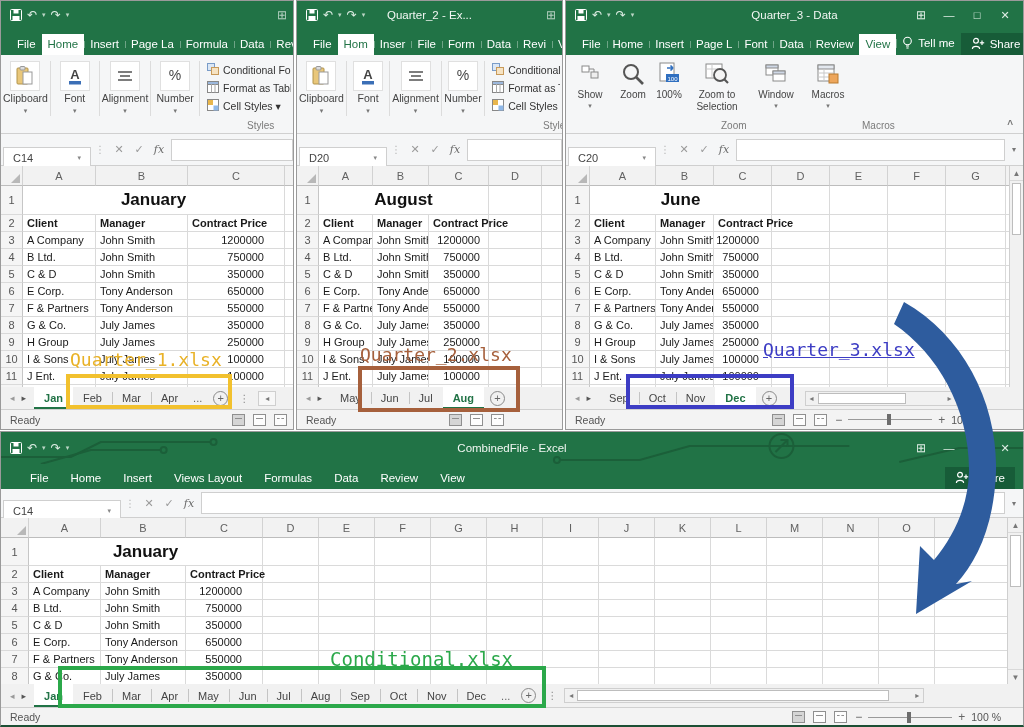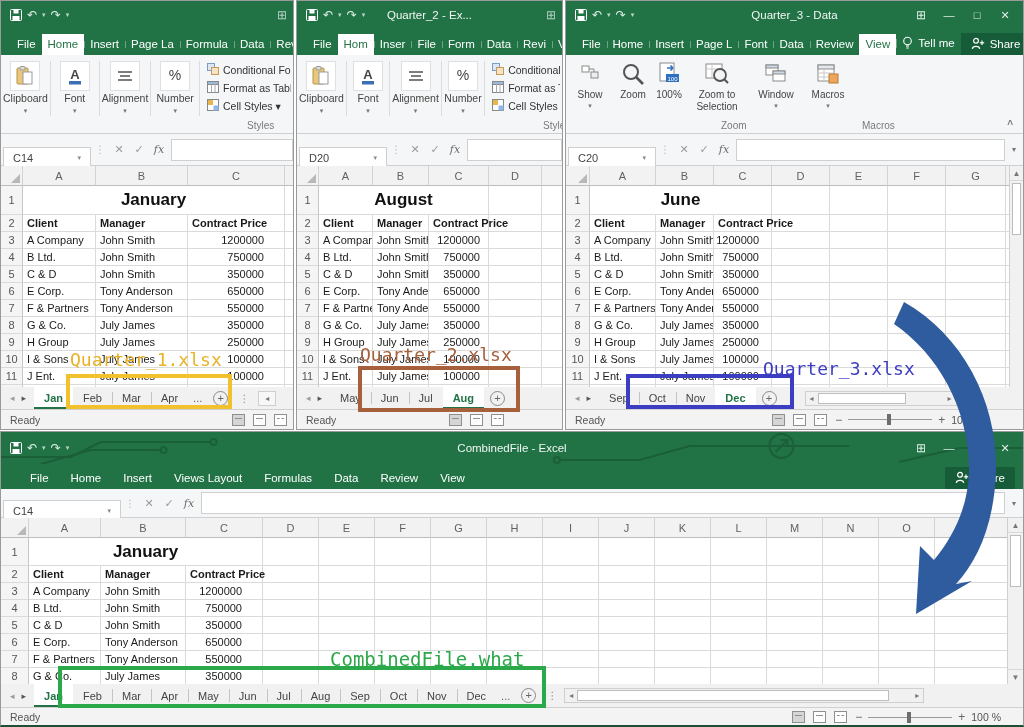--- a/index.html
+++ b/index.html
@@ -1232,22 +1232,22 @@
           </div>
           <span class="zsign">+</span>
           <span class="zpct">100 %</span>
         </div>
       </div>
     </div>
 </section>
 
 <span class="ann" id="ann-l0" style="left: 70px; top: 349px; font-size: 18px; color: rgb(233, 178, 39);">Quarter_1.xlsx</span>
 <span class="ann" id="ann-l1" style="left: 360px; top: 344px; font-size: 18px; color: rgb(166, 96, 60);">Quarter_2.xlsx</span>
-<span class="ann" id="ann-l2" style="left: 763px; top: 358px; font-size: 18px; color: rgb(61, 61, 196);">Quarter_3.xlsx</span>
-<span class="ann" id="ann-l3" style="left: 330px; top: 648px; font-size: 19px; color: rgb(43, 168, 74);">CombinedFile.what</span>
+<span class="ann" id="ann-l2" style="left: 763px; top: 339px; font-size: 18px; color: rgb(61, 61, 196); text-decoration: underline;">Quarter_3.xlsx</span>
+<span class="ann" id="ann-l3" style="left: 330px; top: 648px; font-size: 19px; color: rgb(43, 168, 74);">Conditional.xlsx</span>
 
 <div class="annbox" id="ann-b0" style="left: 66px; top: 374px; width: 166px; height: 35px; border-color: rgb(242, 193, 46);"></div>
 <div class="annbox" id="ann-b1" style="left: 358px; top: 366px; width: 162px; height: 46px; border-color: rgb(166, 96, 60);"></div>
 <div class="annbox" id="ann-b2" style="left: 626px; top: 374px; width: 168px; height: 35px; border-color: rgb(61, 61, 196);"></div>
 <div class="annbox" id="ann-b3" style="left: 58px; top: 666px; width: 488px; height: 42px; border-color: rgb(43, 168, 74);"></div>
 
 <svg id="arrow-svg" width="152" height="335" viewBox="0 0 152 335">
   <path id="arrow-path" d="M34 10 C94 44, 128 112, 126 180 C124 232, 108 268, 86 292 L102 289 L46 322 L50 254 L64 268 C84 244, 98 214, 99 180 C100 118, 68 62, 24 32 Z" fill="#2E5C9E"></path>
 </svg>
 

